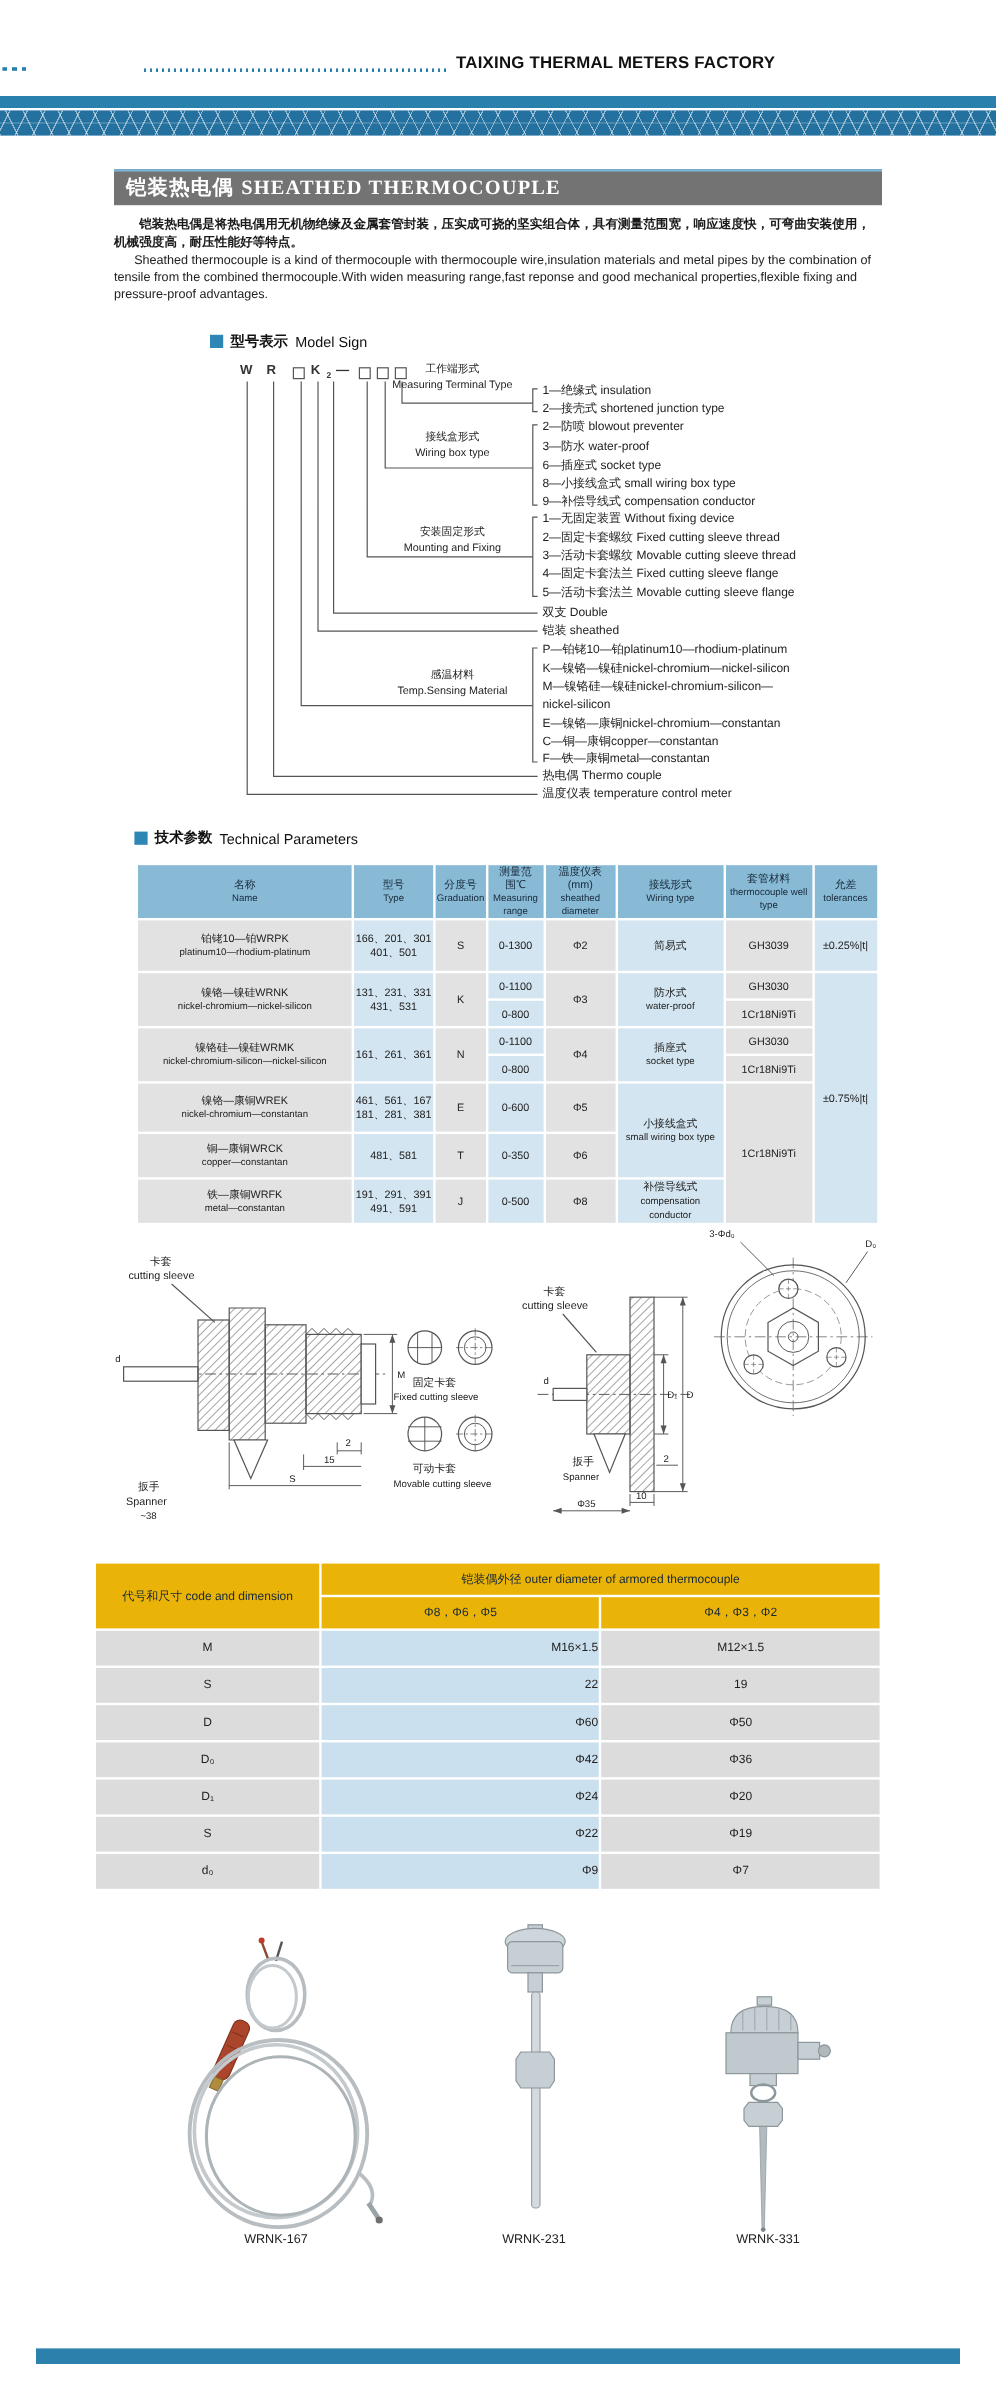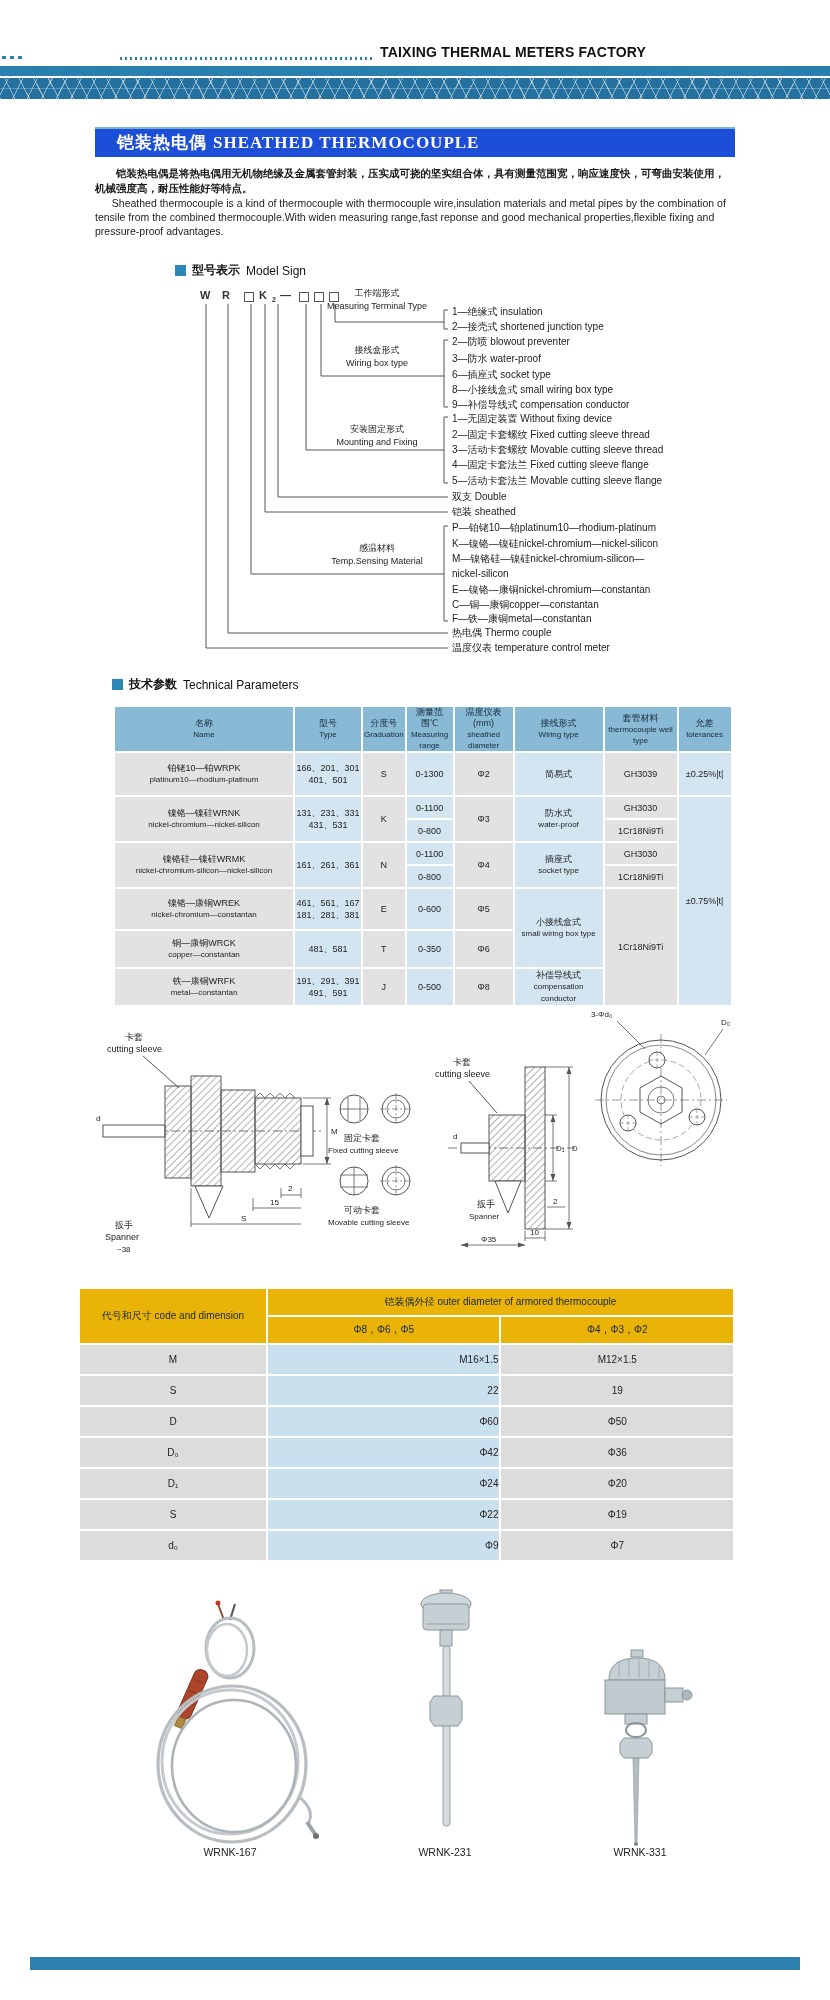--- a/index.html
+++ b/index.html
@@ -1,33 +1,33 @@
 <!DOCTYPE html>
 <html><head>
 <meta charset="utf-8">
 <style>
   html,body{margin:0;padding:0;}
   body{width:830px;height:2000px;background:#fff;font-family:"Liberation Sans",sans-serif;color:#222;position:relative;overflow:hidden;}
   
-  .hdr{height:66px;position:relative;border-radius:10px;}
+  .hdr{height:80px;position:relative;border-radius:10px;}
   .corner-dash{position:absolute;top:56px;left:2px;width:20px;height:3px;
     background:repeating-linear-gradient(90deg,#2a80ac 0 4px,transparent 4px 8px);}
   .dotline{position:absolute;top:57px;left:120px;width:252px;height:3px;
     background:repeating-linear-gradient(90deg,#2a80ac 0 2px,transparent 2px 5px);}
   .factory{position:absolute;top:44px;left:380px;font-size:14px;font-weight:bold;letter-spacing:0.2px;color:#111;}
   .band1{height:10px;background:#2a80ac;}
   .band2{height:21px;background-color:#24719f;border-top:2px solid #fff;
     background-image:repeating-linear-gradient(63deg,rgba(255,255,255,.5) 0 1px,transparent 1px 13px),
                      repeating-linear-gradient(-63deg,rgba(255,255,255,.5) 0 1px,transparent 1px 13px),
                      linear-gradient(rgba(255,255,255,.25),rgba(255,255,255,.25));
     background-size:auto,auto,100% 1px;background-repeat:repeat,repeat,no-repeat;background-position:0 0,0 0,0 10px;}
   
   main{padding:0 95px;position:relative;}
-  .title-bar{margin-top:28px;height:28px;line-height:28px;background:#1d4ed8;border-top:2px solid #79b4d6;
-    color:#fff;font-family:"Liberation Serif",serif;font-weight:bold;font-size:17px;padding-left:22px;letter-spacing:1px;}
+  .title-bar{margin-top:28px;height:28px;line-height:28px;background:#737373;border-top:2px solid #79b4d6;
+    color:#fff;font-family:"Liberation Serif",serif;font-weight:bold;font-size:17px;padding-left:10px;letter-spacing:1px;}
   .title-bar .en{margin-left:6px;}
   .p-cn{margin:9px 0 0 0;font-size:10.5px;line-height:15px;font-weight:bold;color:#1a1a1a;text-indent:2em;}
   .p-en{margin:0;font-size:10.5px;line-height:14px;color:#222;text-indent:1.6em;}
   .sec{font-size:12px;font-weight:bold;color:#111;display:flex;align-items:center;gap:6px;}
   .sec .bullet{width:11px;height:11px;background:#2e86b5;display:inline-block;}
   .sec .en{font-weight:normal;}
   .sec1{margin:24px 0 0 40px;padding-left:40px;}
   .sec2{margin:14px 0 0 17px;}
   .sec3{margin:26px 0 0 -12px;}
   

